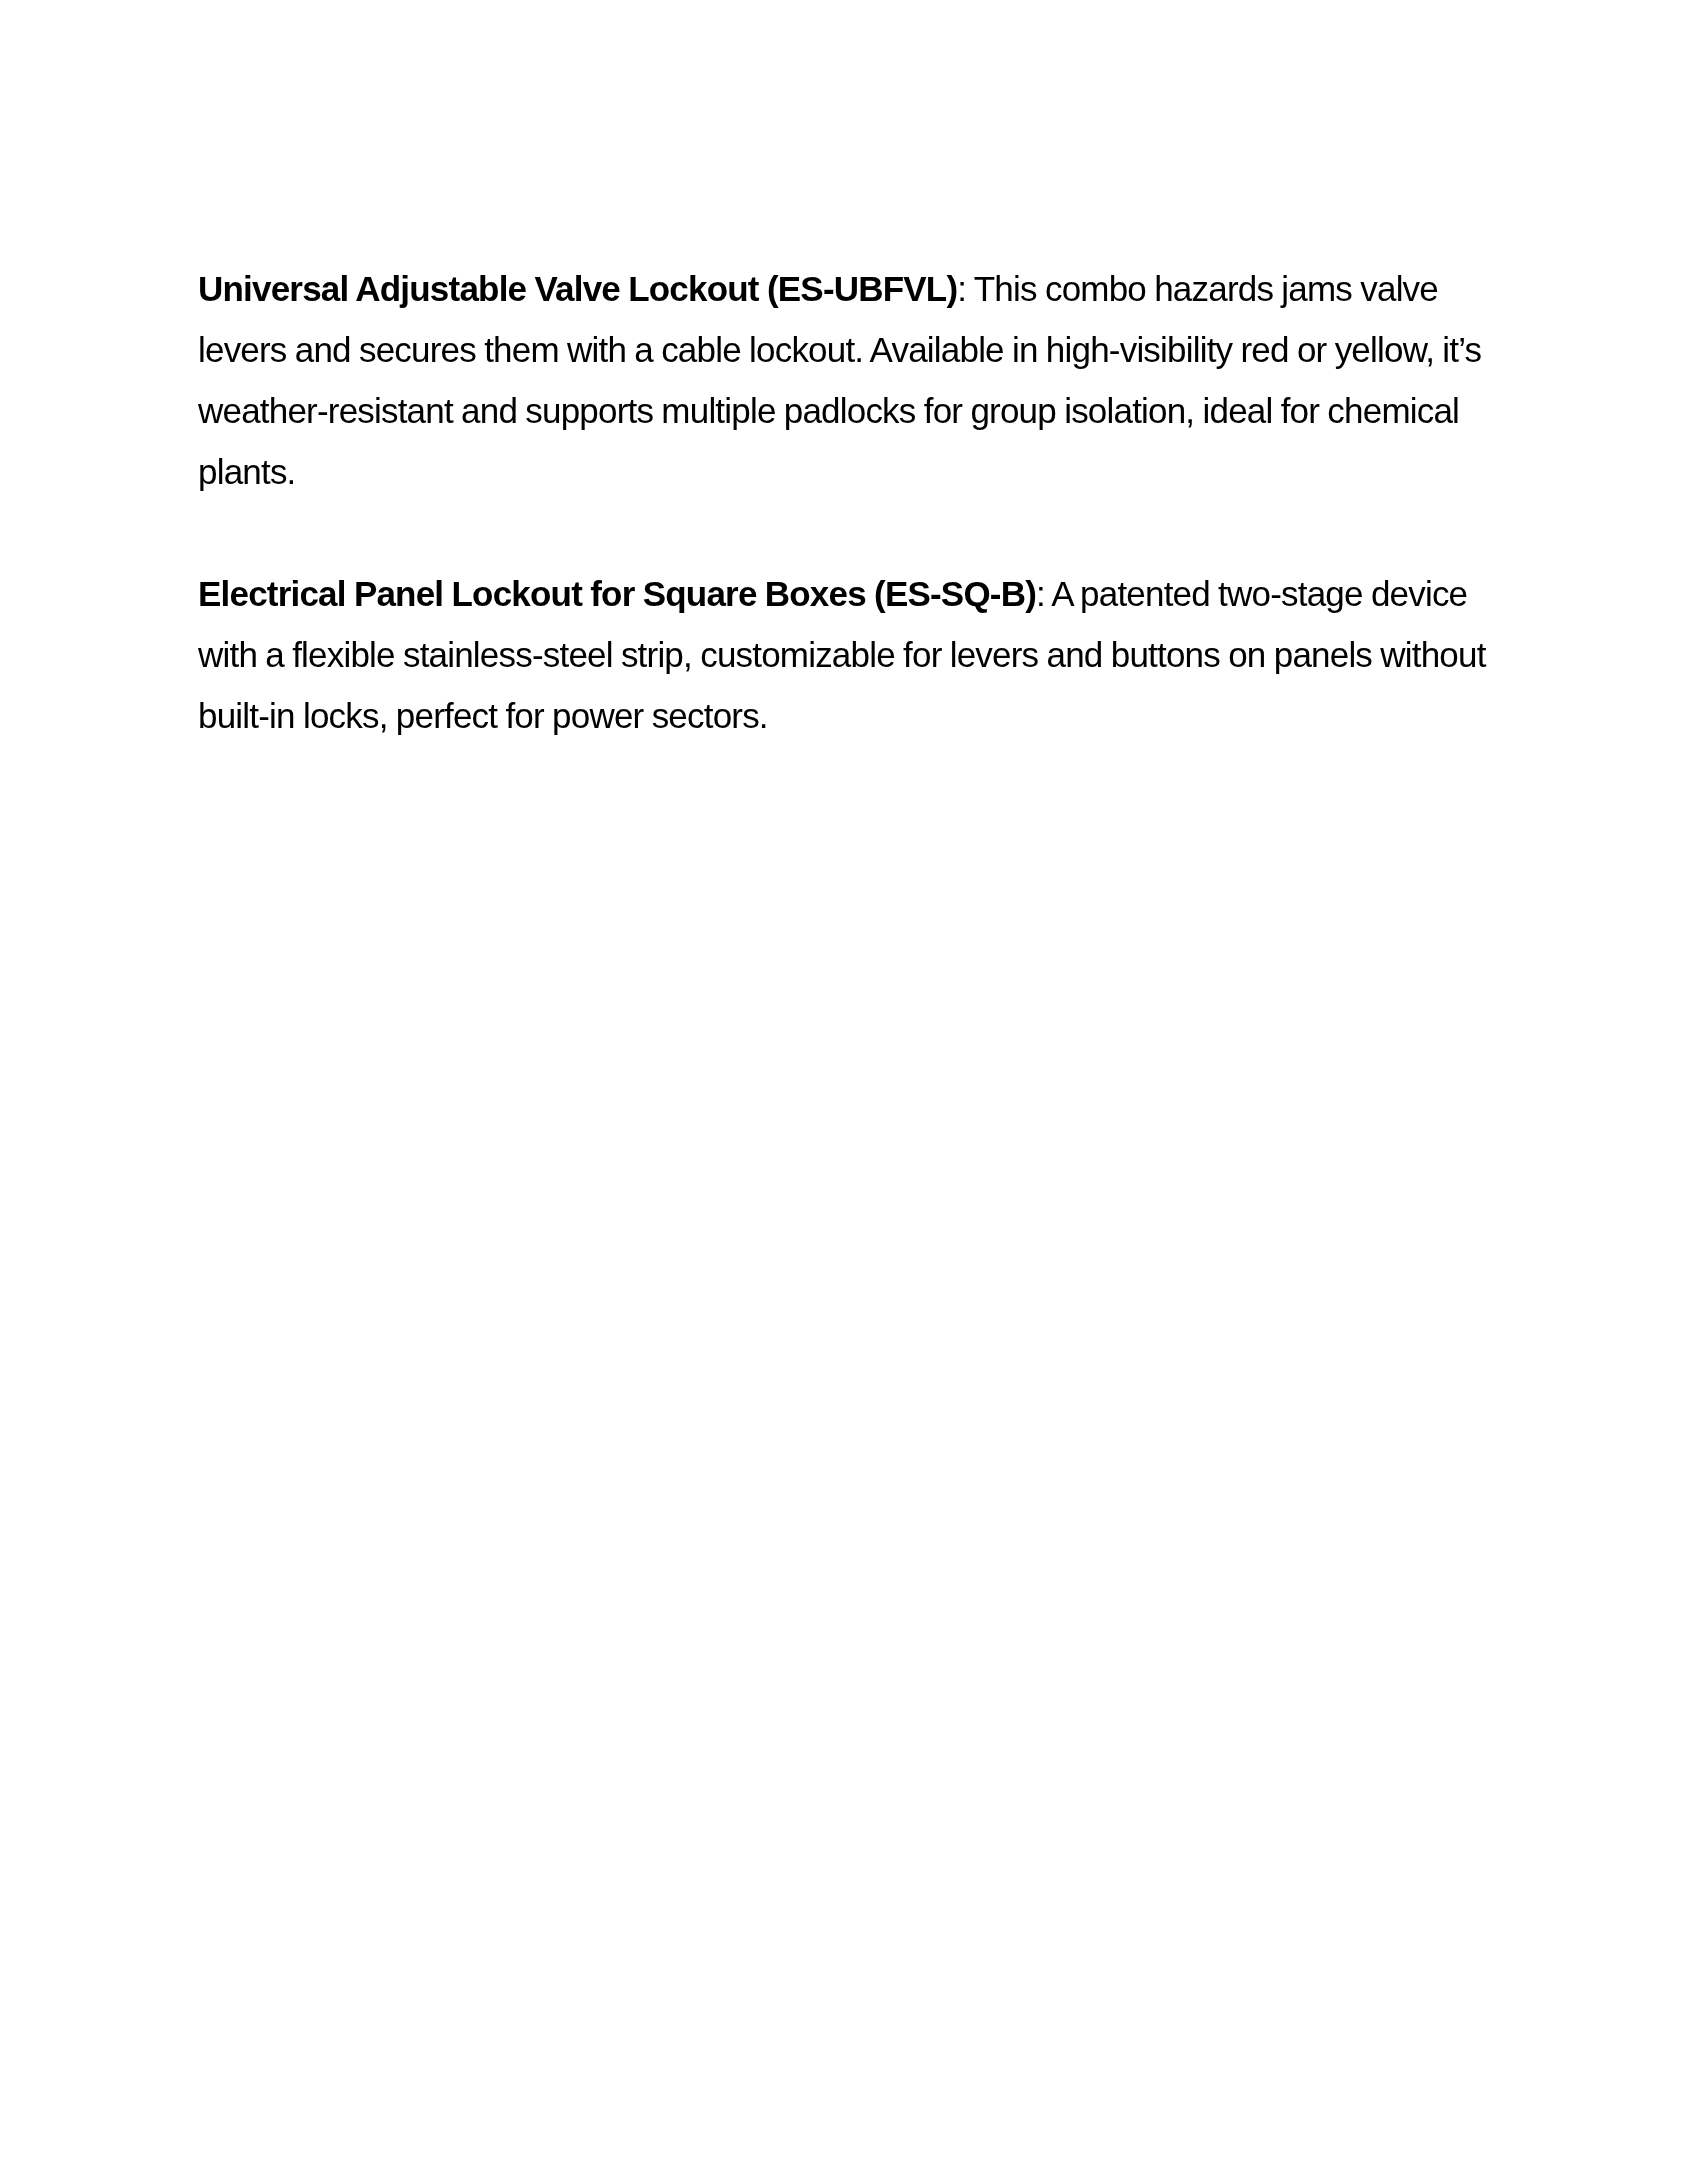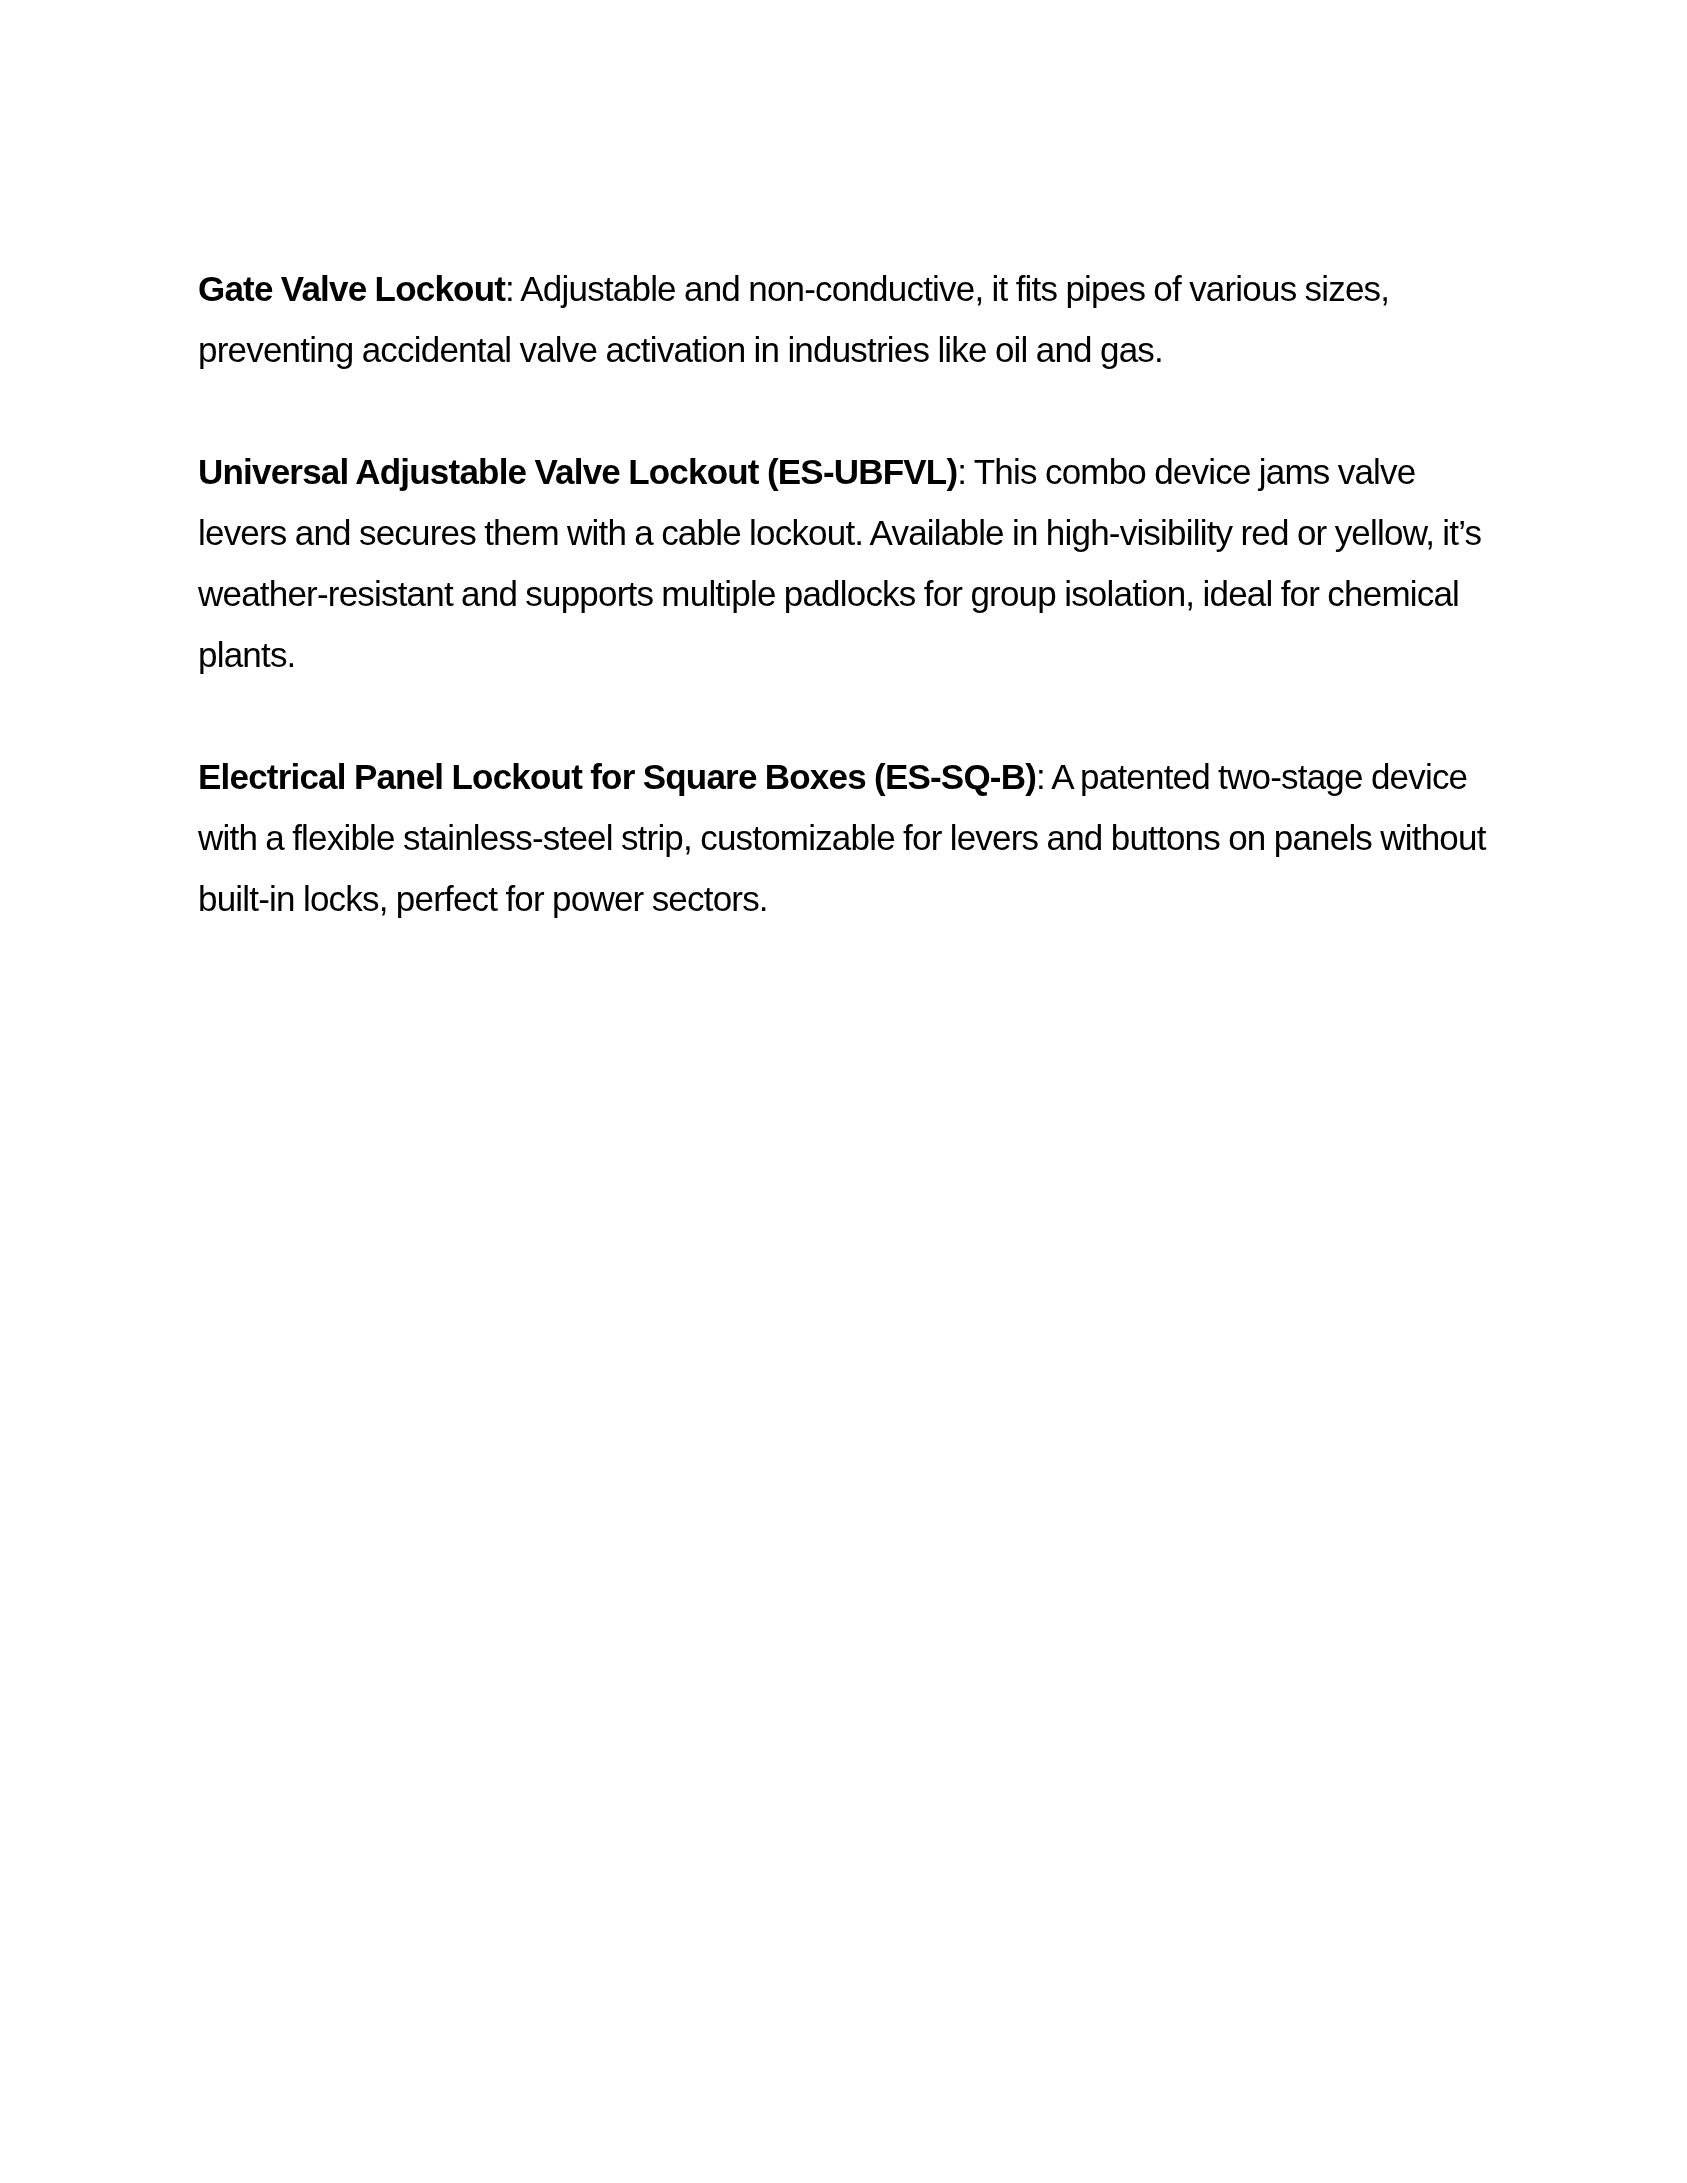--- a/index.html
+++ b/index.html
@@ -30,20 +30,19 @@
       color: #000000;
     }
     .para .term {
       font-weight: bold;
     }
   </style>
 </head>
 <body>
 
 <div class="page">
-  <p class="para"><span class="term">Gate Valve Lockout</span><span>: </span><span>Adjustable and non-conductive, it fits pipes of various sizes, preventing accidental valve activation in industries like oil and gas.</span></p>
 
-  <p class="para"><span class="term">Universal Adjustable Valve Lockout (ES-UBFVL)</span><span>: </span><span>This combo device jams valve levers and secures them with a cable lockout. Available in high-visibility red or yellow, it’s weather-resistant and supports multiple padlocks for group isolation, ideal for chemical plants.</span></p>
+  <p class="para"><span class="term">Universal Adjustable Valve Lockout (ES-UBFVL)</span><span>: </span><span>This combo hazards jams valve levers and secures them with a cable lockout. Available in high-visibility red or yellow, it’s weather-resistant and supports multiple padlocks for group isolation, ideal for chemical plants.</span></p>
 
   <p class="para"><span class="term">Electrical Panel Lockout for Square Boxes (ES-SQ-B)</span><span>: </span><span>A patented two-stage device with a flexible stainless-steel strip, customizable for levers and buttons on panels without built-in locks, perfect for power sectors.</span></p>
 
 </div>
 
 
 </body></html>

